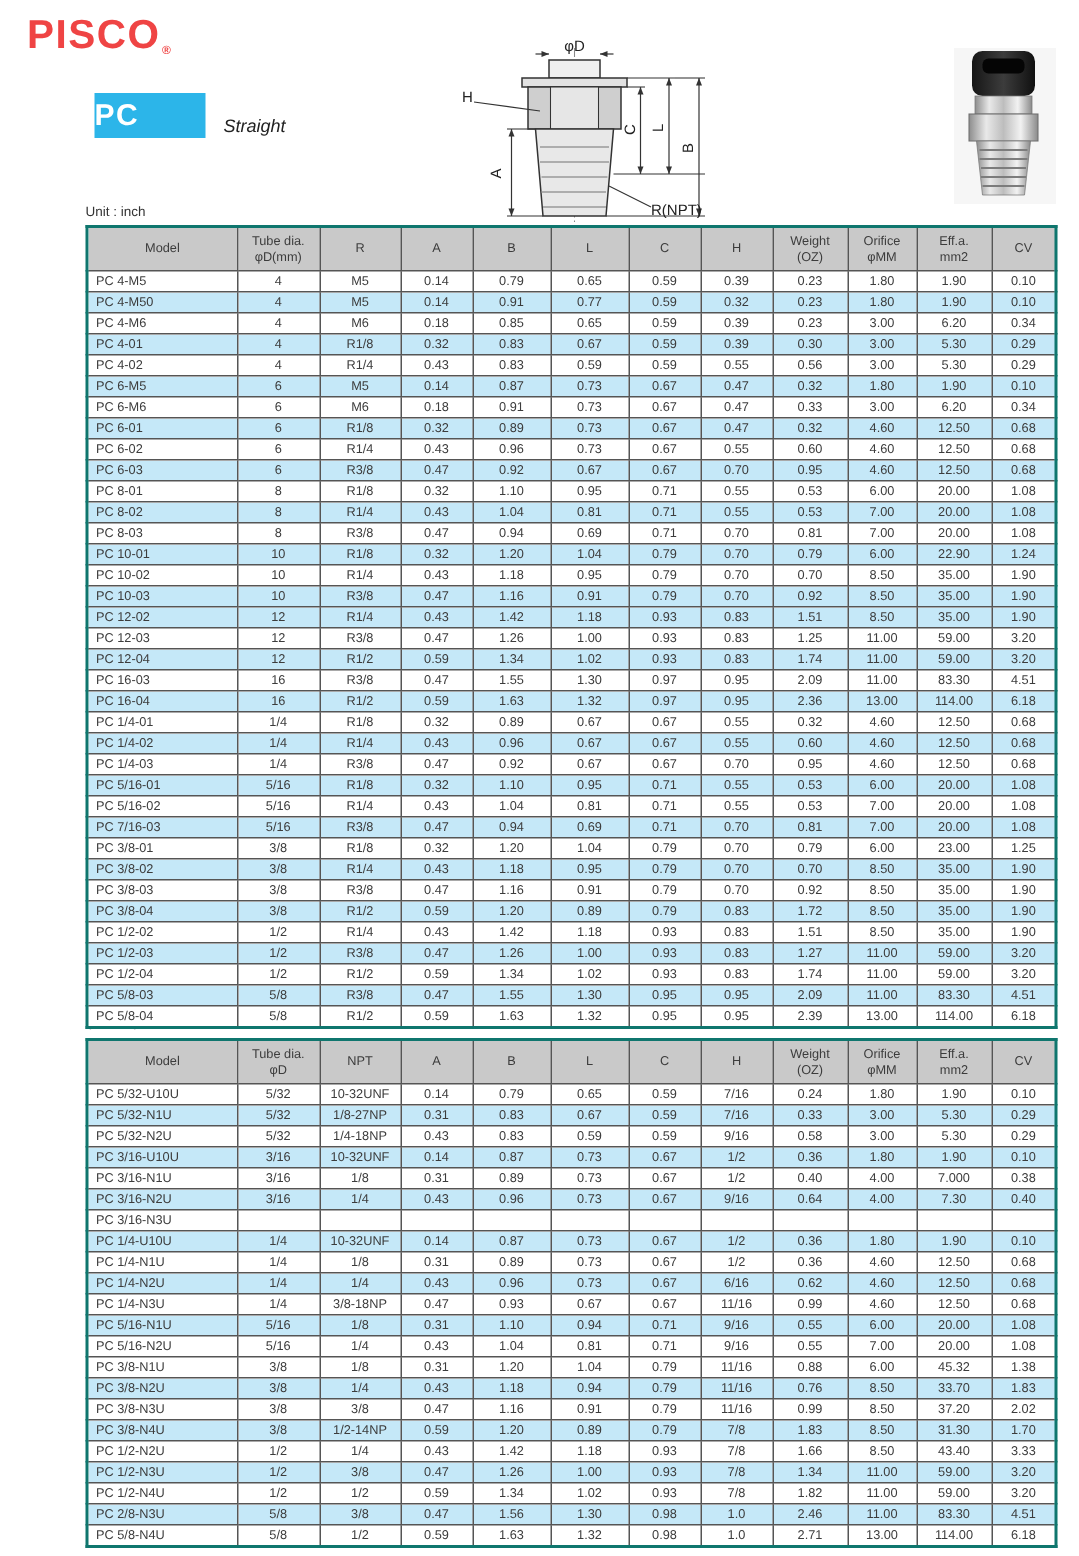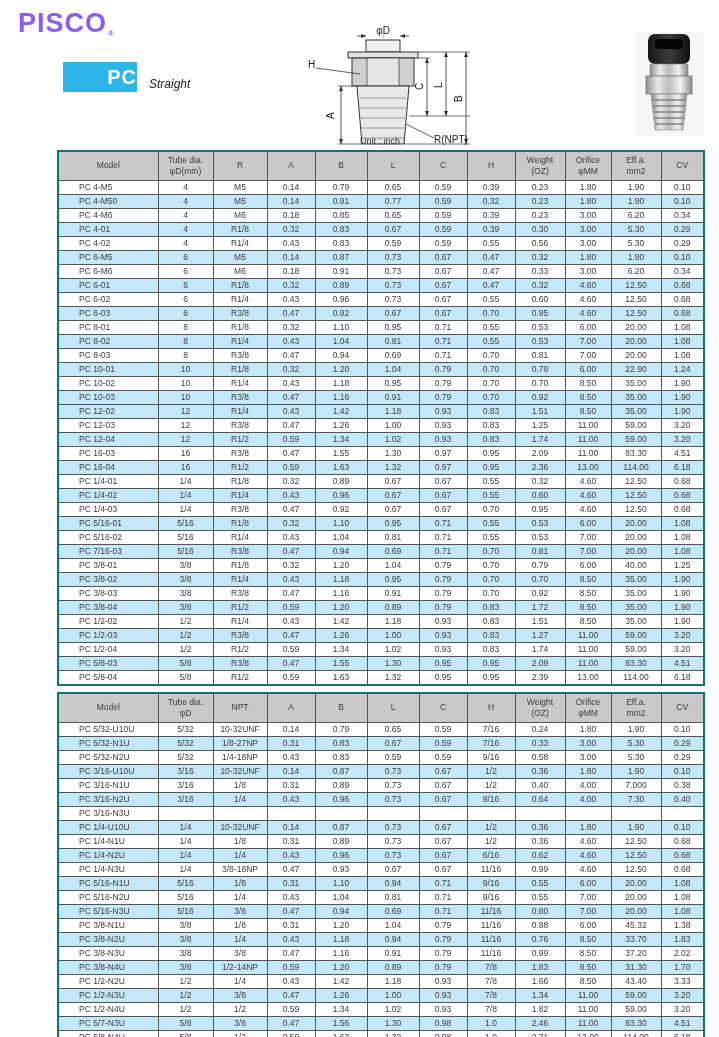--- a/index.html
+++ b/index.html
@@ -1,40 +1,40 @@
 <!DOCTYPE html>
 <html><head>
 <meta charset="utf-8">
 <style>
   * { margin:0; padding:0; box-sizing:border-box; }
   body { width:719px; height:1037px; background:#ffffff; font-family:"Liberation Sans", sans-serif; overflow:hidden; }
   .page { position:relative; width:719px; height:1037px; background:#fff; }
 
-  .logo { position:absolute; left:18px; top:8px; font-size:27px; font-weight:bold; letter-spacing:1px; color:#8b5cf6; }
+  .logo { position:absolute; left:18px; top:8px; font-size:27px; font-weight:bold; letter-spacing:1px; color:#ef4444; }
   .logo .reg { font-size:8px; vertical-align:baseline; position:relative; top:4px; left:1px; }
 
-  .series-box { position:absolute; left:63px; top:62px; width:74px; height:30px; background:#2cb5e9; color:#fff; font-size:20px; font-weight:bold; text-align:right; line-height:30px; letter-spacing:1px; }
+  .series-box { position:absolute; left:63px; top:62px; width:74px; height:30px; background:#2cb5e9; color:#fff; font-size:20px; font-weight:bold; text-align:left; line-height:30px; letter-spacing:1px; }
   .series-name { position:absolute; left:149px; top:77px; font-size:12px; color:#222;font-style:italic; }
 
   .diagram { position:absolute; left:288px; top:26px; }
   .photo { position:absolute; left:636px; top:32px; }
 
-  .unit-label { position:absolute; width:646px; left:57px; text-align:center; font-size:9px; color:#333; }
+  .unit-label { position:absolute; width:646px; left:57px; text-align:left; font-size:9px; color:#333; }
   #unit1 { top:136px; }
   #unit2 { top:678px; }
 
   .tbl-wrap { position:absolute; left:57px; }
   #t1wrap { top:150px; }
   #t2wrap { top:692px; }
 
   table { border-collapse:collapse; table-layout:fixed; width:646px; font-size:8.5px; color:#3c3c3c; border:2px solid #0f766e; }
   th, td { border:1px solid #555; text-align:center; padding:0; overflow:hidden; }
   th { background:#c9c9c9; font-weight:normal; height:29px; white-space:pre-line; line-height:1.25; }
   td { height:13px; line-height:13px; background:#fff; }
-  td.model { text-align:left; padding-left:20px; }
+  td.model { text-align:left; padding-left:5px; }
   tr.alt td { background:#c5e8f8; }
 
   svg text { font-family:"Liberation Sans", sans-serif; fill:#222; }
 </style>
 </head>
 <body>
 
 <div class="page">
 
   <div class="logo">
@@ -552,21 +552,21 @@
             <td class="model">PC 3/8-01</td>
             <td>3/8</td>
             <td>R1/8</td>
             <td>0.32</td>
             <td>1.20</td>
             <td>1.04</td>
             <td>0.79</td>
             <td>0.70</td>
             <td>0.79</td>
             <td>6.00</td>
-            <td>40.00</td>
+            <td>23.00</td>
             <td>1.25</td>
           </tr>
           <tr class="alt">
             <td class="model">PC 3/8-02</td>
             <td>3/8</td>
             <td>R1/4</td>
             <td>0.43</td>
             <td>1.18</td>
             <td>0.95</td>
             <td>0.79</td>
@@ -890,34 +890,20 @@
             <td>0.43</td>
             <td>1.04</td>
             <td>0.81</td>
             <td>0.71</td>
             <td>9/16</td>
             <td>0.55</td>
             <td>7.00</td>
             <td>20.00</td>
             <td>1.08</td>
           </tr>
-          <tr class="alt">
-            <td class="model">PC 5/16-N3U</td>
-            <td>5/16</td>
-            <td>3/8</td>
-            <td>0.47</td>
-            <td>0.94</td>
-            <td>0.69</td>
-            <td>0.71</td>
-            <td>11/16</td>
-            <td>0.80</td>
-            <td>7.00</td>
-            <td>20.00</td>
-            <td>1.08</td>
-          </tr>
           <tr>
             <td class="model">PC 3/8-N1U</td>
             <td>3/8</td>
             <td>1/8</td>
             <td>0.31</td>
             <td>1.20</td>
             <td>1.04</td>
             <td>0.79</td>
             <td>11/16</td>
             <td>0.88</td>
@@ -1003,21 +989,21 @@
             <td>1.34</td>
             <td>1.02</td>
             <td>0.93</td>
             <td>7/8</td>
             <td>1.82</td>
             <td>11.00</td>
             <td>59.00</td>
             <td>3.20</td>
           </tr>
           <tr class="alt">
-            <td class="model">PC 5/7-N3U</td>
+            <td class="model">PC 2/8-N3U</td>
             <td>5/8</td>
             <td>3/8</td>
             <td>0.47</td>
             <td>1.56</td>
             <td>1.30</td>
             <td>0.98</td>
             <td>1.0</td>
             <td>2.46</td>
             <td>11.00</td>
             <td>83.30</td>

